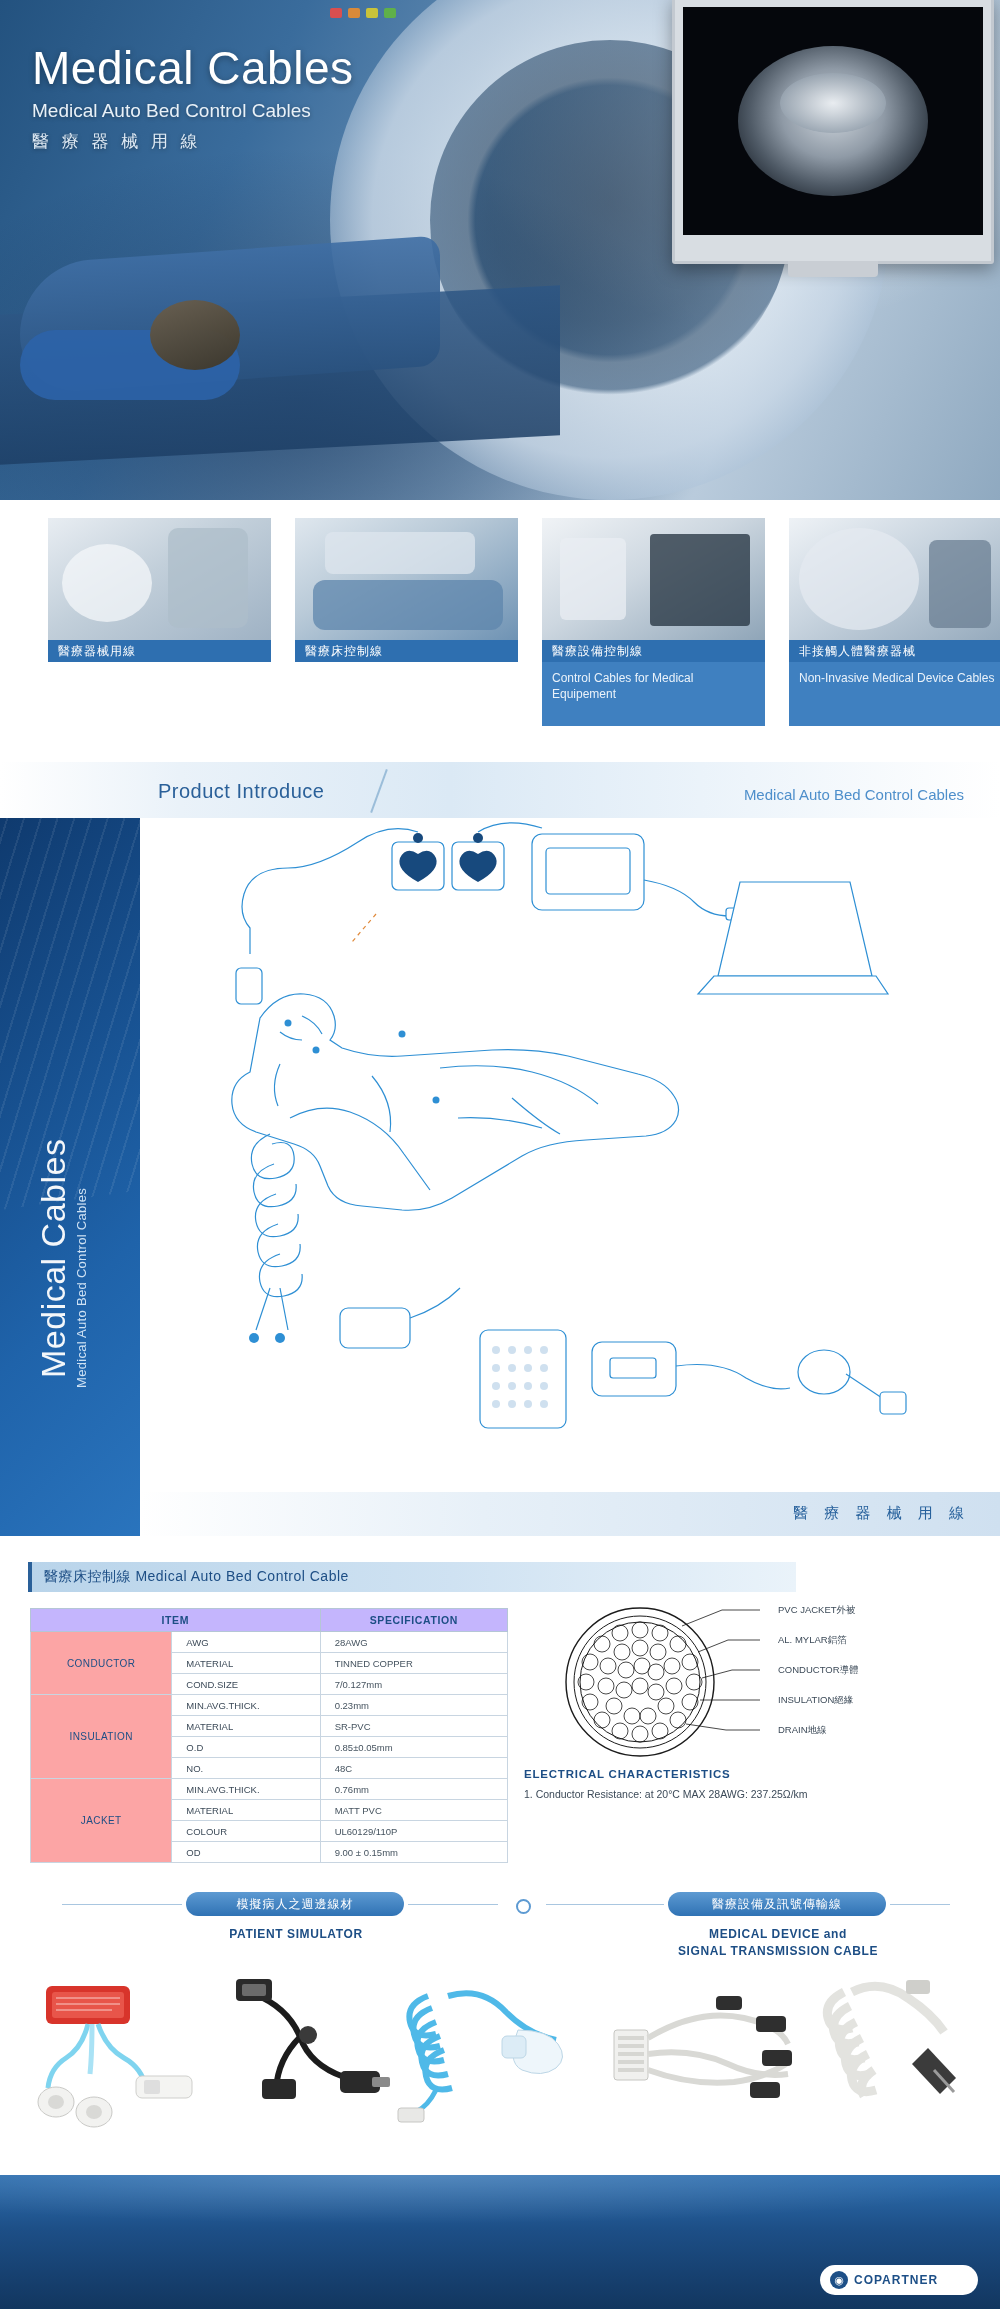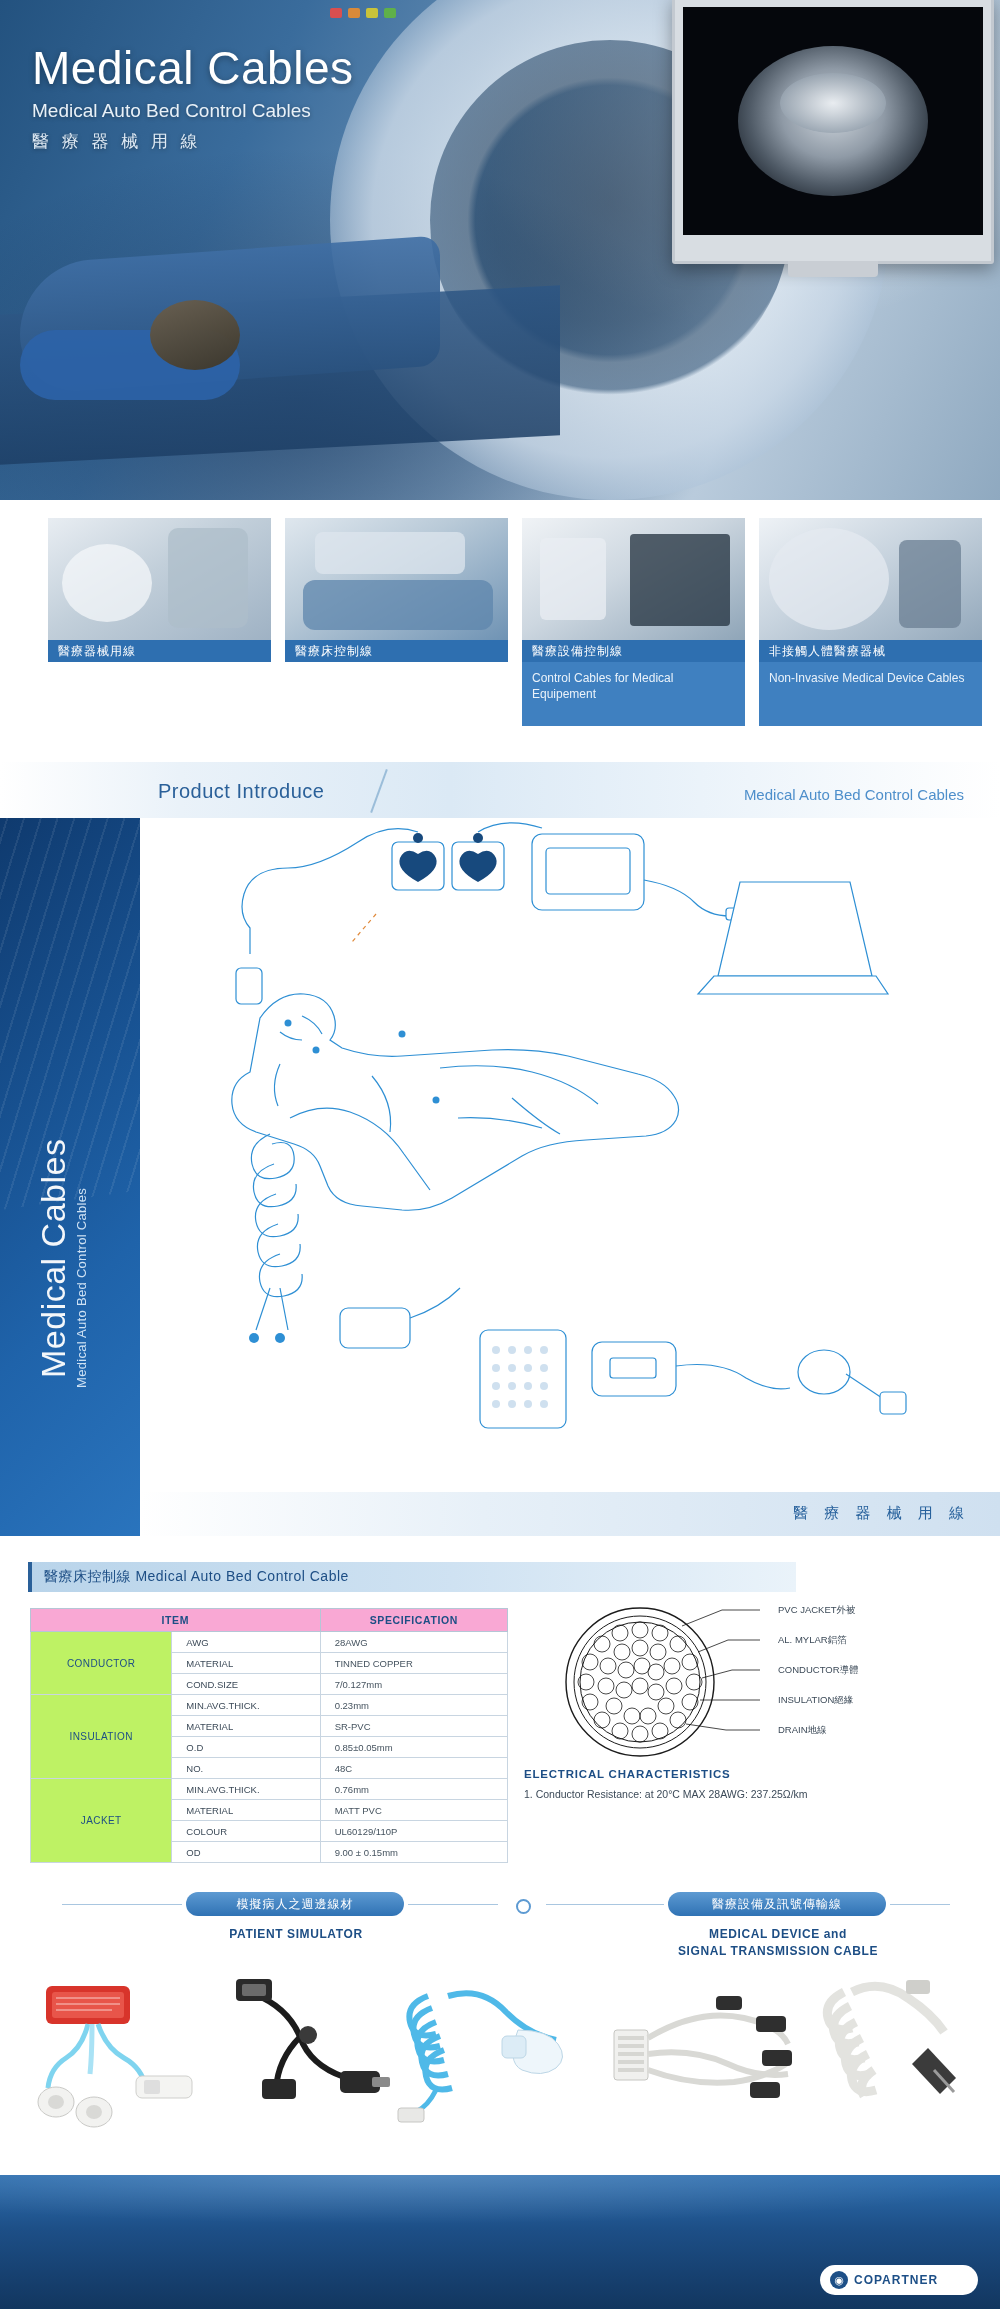--- a/index.html
+++ b/index.html
@@ -94,21 +94,21 @@
     text-shadow:0 1px 4px rgba(0,0,0,.35);
   }
   .hero-cn{
     font-size:17px;color:#dfeaf4;margin-top:8px;letter-spacing:4px;
     text-shadow:0 1px 4px rgba(0,0,0,.35);
   }
 
   
   .thumbs{
     position:absolute;left:0;top:500px;width:944px;height:262px;background:#ffffff;
-    display:flex;gap:14px;padding:18px 48px 0 48px;box-sizing:border-box;
+    display:flex;gap:24px;padding:18px 48px 0 48px;box-sizing:border-box;
   }
   .thumb{width:223px;}
   .thumb-img{
     width:223px;height:122px;position:relative;overflow:hidden;background:#c9d4de;
   }
   .ti1{background:linear-gradient(150deg,#e8edf2 0%,#c2cfda 45%,#9fb2c4 100%);}
   .ti2{background:linear-gradient(150deg,#dfe7ee 0%,#b9cad8 40%,#6f93b4 100%);}
   .ti3{background:linear-gradient(150deg,#f0f3f6 0%,#cdd7e0 45%,#8fa5b8 100%);}
   .ti4{background:linear-gradient(150deg,#eef2f6 0%,#c7d3de 45%,#93a8bb 100%);}
   .ti-blob{position:absolute;border-radius:50%;opacity:.75;}
@@ -192,28 +192,28 @@
   }
   .spec-head span{
     display:block;padding:6px 0 0 12px;font-size:14px;color:#1d4e85;letter-spacing:.5px;
   }
 
   table.spec{
     position:absolute;left:30px;top:1608px;width:478px;border-collapse:collapse;
     font-size:9.5px;color:#3c4a58;
   }
   table.spec th{
-    background:#f9a8d4;color:#1d4e85;font-size:10.5px;font-weight:700;
+    background:#c4b5fd;color:#1d4e85;font-size:10.5px;font-weight:700;
     border:1px solid #b5c6d6;padding:5px 20px;letter-spacing:.6px;
   }
   table.spec td{
     border:1px solid #c8d5e1;padding:3px 14px;height:14px;
   }
   table.spec td.grp{
-    text-align:center;color:#1d4e85;font-size:10px;letter-spacing:.4px;background:#bef264;
+    text-align:center;color:#1d4e85;font-size:10px;letter-spacing:.4px;background:#fca5a5;
   }
   table.spec td.val{color:#45535f;}
 
   .cable-x{
     position:absolute;left:560px;top:1600px;width:200px;height:160px;
   }
   .elec-title{
     position:absolute;left:524px;top:1768px;font-size:11.5px;font-weight:700;color:#1d4e85;letter-spacing:.8px;
   }
   .elec-line{

